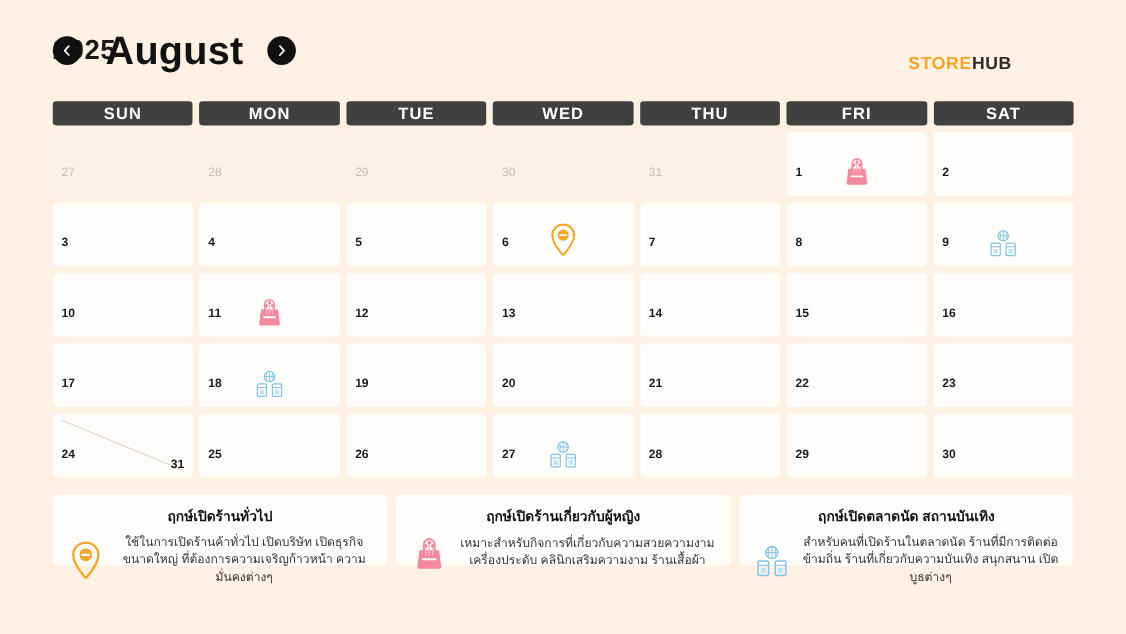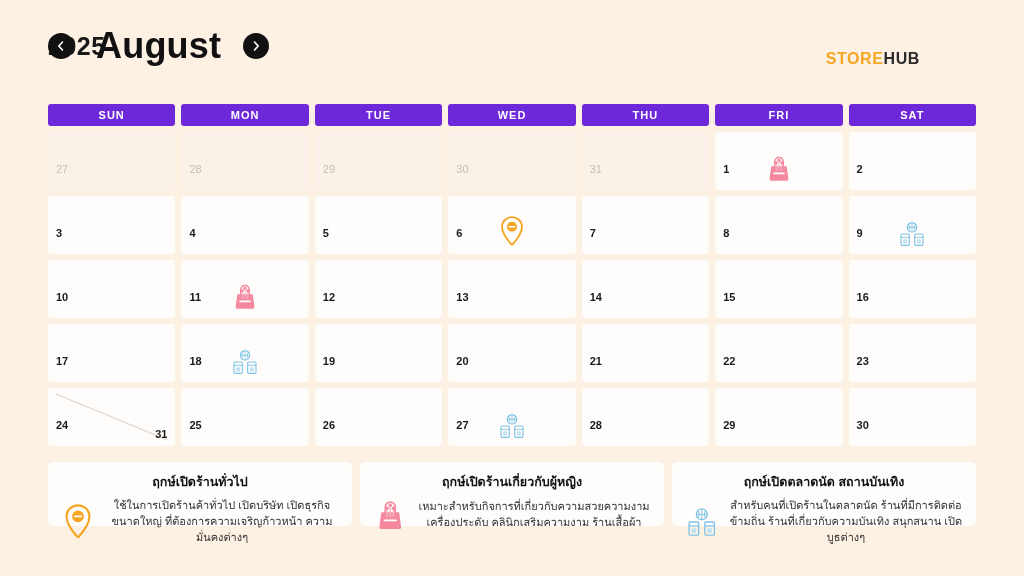--- a/index.html
+++ b/index.html
@@ -77,31 +77,30 @@
   .brand .hub { color: #2b2b2b; }
 
   
   .cal {
     display: grid;
     grid-template-columns: repeat(7, 1fr);
     column-gap: 6px;
     row-gap: 6px;
   }
   .dow {
-    background: #6d28d9;
+    background: #404040;
     color: #fff;
-    font-size: 11px;
+    font-size: 15px;
     font-weight: bold;
     letter-spacing: 1px;
     height: 22px;
     display: flex;
     align-items: center;
     justify-content: center;
     border-radius: 3px;
-    margin-top: 12px;
   }
   .cell {
     background: #fffdfb;
     border-radius: 4px;
     height: 58px;
     position: relative;
     padding: 6px 8px;
     box-sizing: border-box;
   }
   .cell.muted { background: #faf1e9; }

